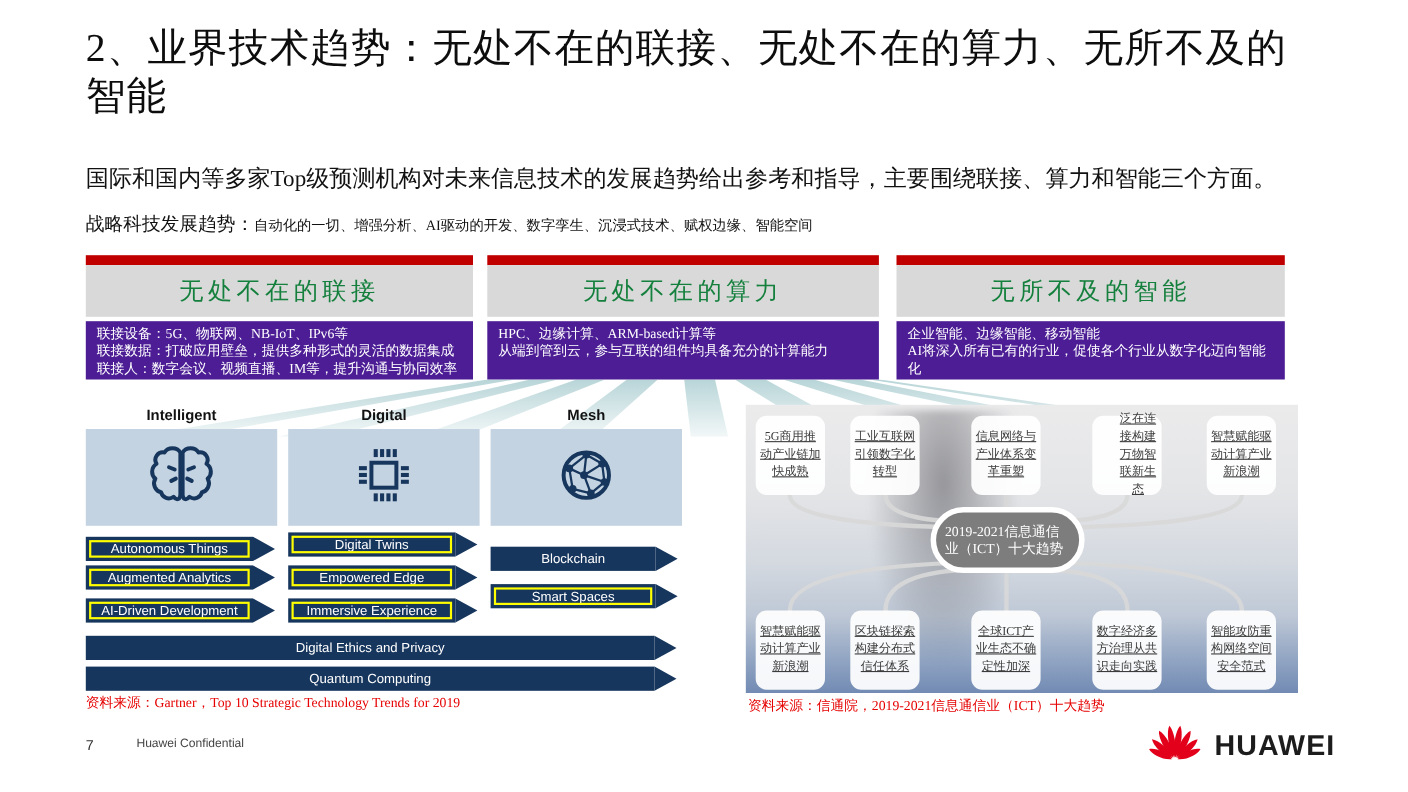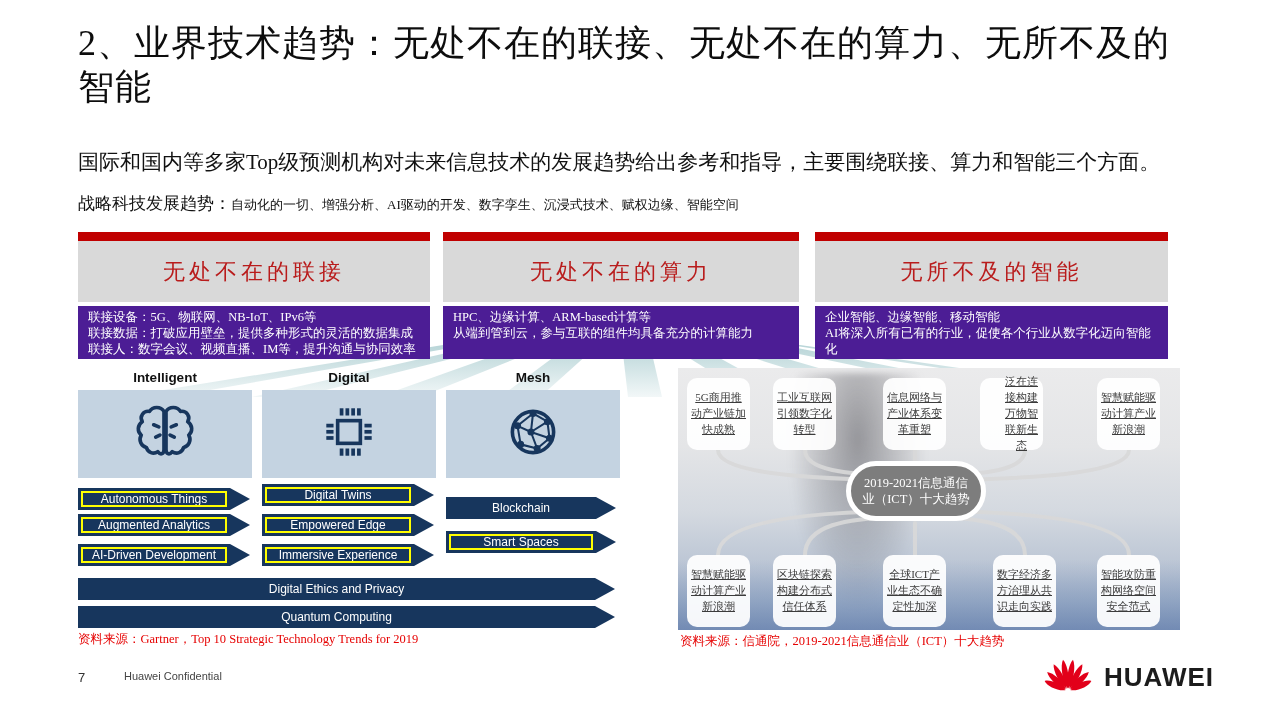--- a/index.html
+++ b/index.html
@@ -11,22 +11,22 @@
          font-family:"Liberation Serif","DejaVu Serif",serif;}
   .intro{position:absolute;left:78px;top:148px;width:1130px;margin:0;font-size:21px;color:#111;
          font-family:"Liberation Serif","DejaVu Serif",serif;}
   .trend-line{position:absolute;left:78px;top:192px;width:1130px;margin:0;color:#111;
               font-family:"Liberation Serif","DejaVu Serif",serif;}
   .trend-label{font-size:17px;}
   .trend-items{font-size:13px;}
 
   .pillar{position:absolute;top:232px;}
   .pillar-red{height:9px;background:#C00000;}
-  .pillar-head{height:61px;background:#D9D9D9;display:flex;align-items:center;justify-content:center;
-               font-size:22px;letter-spacing:4px;color:#b91c1c;
+  .pillar-head{height:47px;background:#D9D9D9;display:flex;align-items:center;justify-content:center;
+               font-size:22px;letter-spacing:4px;color:#15803d;
                font-family:"Liberation Serif","DejaVu Serif",serif;}
   .pillar-body{margin-top:4px;height:53px;background:#4c1d95;color:#fff;font-size:12.5px;
                line-height:1.27;padding:4px 10px;box-sizing:border-box;
                font-family:"Liberation Serif","DejaVu Serif",serif;}
 
   .fan{position:absolute;left:0;top:345px;width:1280px;height:52px;}
 
   .gcol-header{position:absolute;top:370px;width:174px;text-align:center;font-weight:bold;
                font-size:13.5px;color:#111;}
   .iconbox{position:absolute;top:390px;width:174px;height:88px;background:#C4D3E1;
@@ -48,21 +48,21 @@
               filter:blur(3px);}
   .ict-stage{position:absolute;left:0;right:0;bottom:0;height:70px;
              background:linear-gradient(180deg,rgba(96,125,175,0) 0%,rgba(96,125,175,.30) 60%,rgba(70,100,160,.40) 100%);}
   .ict-links{position:absolute;left:0;top:0;}
   .ict-box{position:absolute;width:63px;height:72px;background:rgba(255,255,255,.93);border-radius:10px;
            display:flex;align-items:center;justify-content:center;text-align:center;
            font-size:11px;color:#3c3c3c;line-height:1.45;padding:4px 3px;box-sizing:border-box;
            font-family:"Liberation Serif","DejaVu Serif",serif;text-decoration:underline;}
   .ict-center{position:absolute;left:168px;top:93px;width:140px;height:60px;background:#7D7D7D;
               border:5px solid #fff;border-radius:34px;color:#fff;font-size:12.5px;line-height:1.28;
-              display:flex;align-items:center;justify-content:center;text-align:center;
+              display:flex;align-items:center;justify-content:center;text-align:left;
               box-sizing:border-box;padding:2px 8px;
               font-family:"Liberation Serif","DejaVu Serif",serif;}
 
   .page-num{position:absolute;left:78px;top:670px;font-size:13px;color:#333;}
   .conf{position:absolute;left:124px;top:670px;font-size:11px;color:#444;}
   .logo{position:absolute;right:66px;top:654px;display:flex;align-items:center;gap:9px;}
   .brand{font-size:26px;font-weight:bold;color:#1c1c1c;letter-spacing:1px;}
 </style>
 </head>
 <body>
@@ -216,21 +216,21 @@
         <path d="M236 150 Q 127 146 127 187"></path>
         <path d="M237 155 L 237 187"></path>
         <path d="M242 150 Q 347 146 347 187"></path>
         <path d="M240 143 Q 451 143 451 187"></path>
       </g>
     </svg>
 
     <div class="ict-box" style="left:9px;top:10px;">5G商用推动产业链加快成熟</div>
     <div class="ict-box" style="left:95px;top:10px;">工业互联网引领数字化转型</div>
     <div class="ict-box" style="left:205px;top:10px;">信息网络与产业体系变革重塑</div>
-    <div class="ict-box" style="left:302px;top:10px;padding-left:23px;">泛在连接构建万物智联新生态</div>
+    <div class="ict-box" style="left:315px;top:10px;padding-left:23px;">泛在连接构建万物智联新生态</div>
     <div class="ict-box" style="left:419px;top:10px;">智慧赋能驱动计算产业新浪潮</div>
 
     <div class="ict-box" style="left:9px;top:187px;">智慧赋能驱动计算产业新浪潮</div>
     <div class="ict-box" style="left:95px;top:187px;">区块链探索构建分布式信任体系</div>
     <div class="ict-box" style="left:205px;top:187px;">全球ICT产业生态不确定性加深</div>
     <div class="ict-box" style="left:315px;top:187px;">数字经济多方治理从共识走向实践</div>
     <div class="ict-box" style="left:419px;top:187px;">智能攻防重构网络空间安全范式</div>
 
     <div class="ict-center">2019-2021信息通信业（ICT）十大趋势</div>
   </div>

